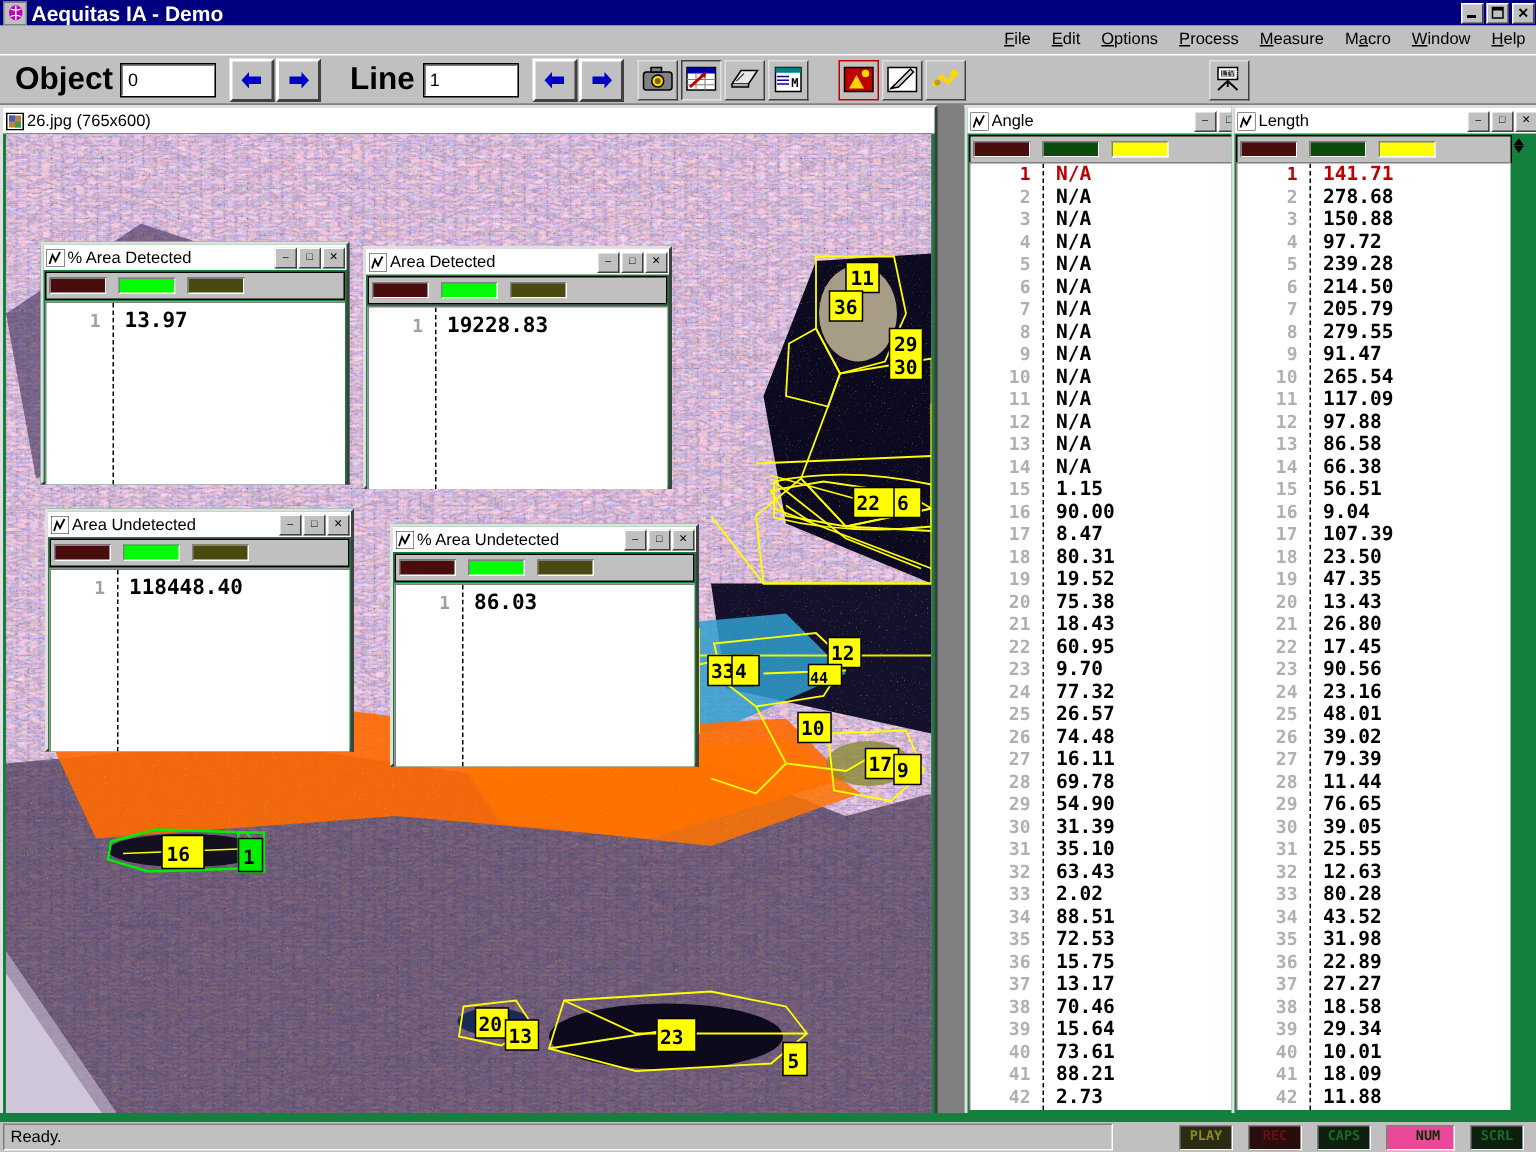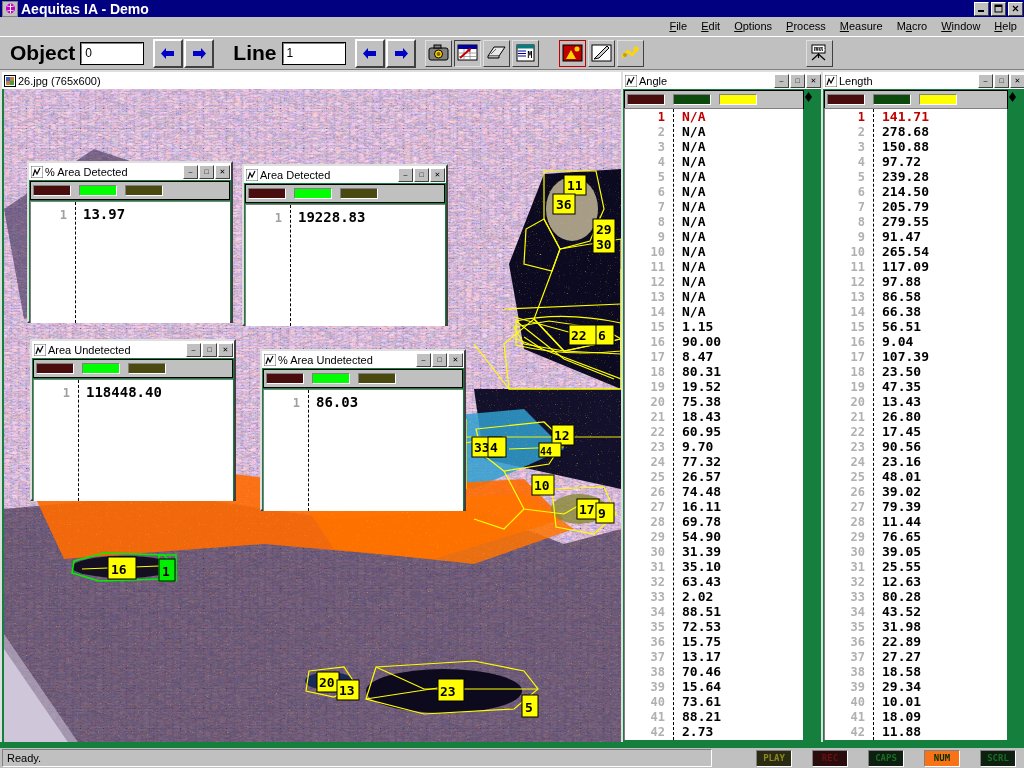--- a/index.html
+++ b/index.html
@@ -159,21 +159,21 @@
   .statusbar{
     height:20px;background:#c0c0c0;display:flex;align-items:center;
     border-top:6px solid #15803d;
   }
   .statuspane{
     flex:1;height:16px;margin:1px 2px;
     border-top:1px solid #808080;border-left:1px solid #808080;
     border-right:1px solid #fff;border-bottom:1px solid #fff;
     display:flex;align-items:center;padding-left:4px;font-size:11px;color:#000;
   }
-  .indicators{display:flex;align-items:flex-start;gap:20px;padding-right:8px;margin-left:42px;}
+  .indicators{display:flex;align-items:flex-start;gap:10px;padding-right:8px;margin-left:42px;}
   .ind{
     width:34px;height:15px;
     border-top:1px solid #808080;border-left:1px solid #808080;
     border-right:1px solid #fff;border-bottom:1px solid #fff;
     display:flex;align-items:center;justify-content:center;
     font-family:"DejaVu Sans Mono",monospace;
     font-size:9px;font-weight:bold;
   }
   svg{display:block;}
 </style>
@@ -618,21 +618,21 @@
       </div>
       <div class="statbody">
         <div class="statdivider"></div>
         <div class="statrow">
           <span class="rownum">1</span>
           <span class="statval">86.03</span>
         </div>
       </div>
     </div>
 
-    <div class="win" style="left:621px;top:0px;width:199px;height:670px;">
+    <div class="win" style="left:643px;top:0px;width:199px;height:670px;">
       <div class="win-tb">
         <span class="wicon">
           <svg width="12" height="12" viewBox="0 0 12 12">
               <rect x="0" y="0" width="12" height="12" fill="#fff" stroke="#000" stroke-width="0.6"></rect>
               <path d="M2 10 L4 4 L6 8 L9 2" stroke="#000" stroke-width="1.2" fill="none"></path>
             </svg>
         </span>
         <span class="wtitle">Angle</span>
         <span class="wbtns">
           <span class="wbtn">–</span>
@@ -1050,21 +1050,21 @@
     <div class="indicators">
       <div class="ind" style="background:#2b2b14;color:#8a8a20;">
           <span>PLAY</span>
         </div>
       <div class="ind" style="background:#2a0c0c;color:#6a1010;">
           <span>REC</span>
         </div>
       <div class="ind" style="background:#0d2010;color:#1b6b24;">
           <span>CAPS</span>
         </div>
-      <div class="ind" style="background:#f97316;color:#003000;">
+      <div class="ind" style="background:#ec4899;color:#003000;padding-left:10px;">
           <span>NUM</span>
         </div>
       <div class="ind" style="background:#0d2010;color:#1b6b24;">
           <span>SCRL</span>
         </div>
     </div>
   </div>
 
 </div>
 

